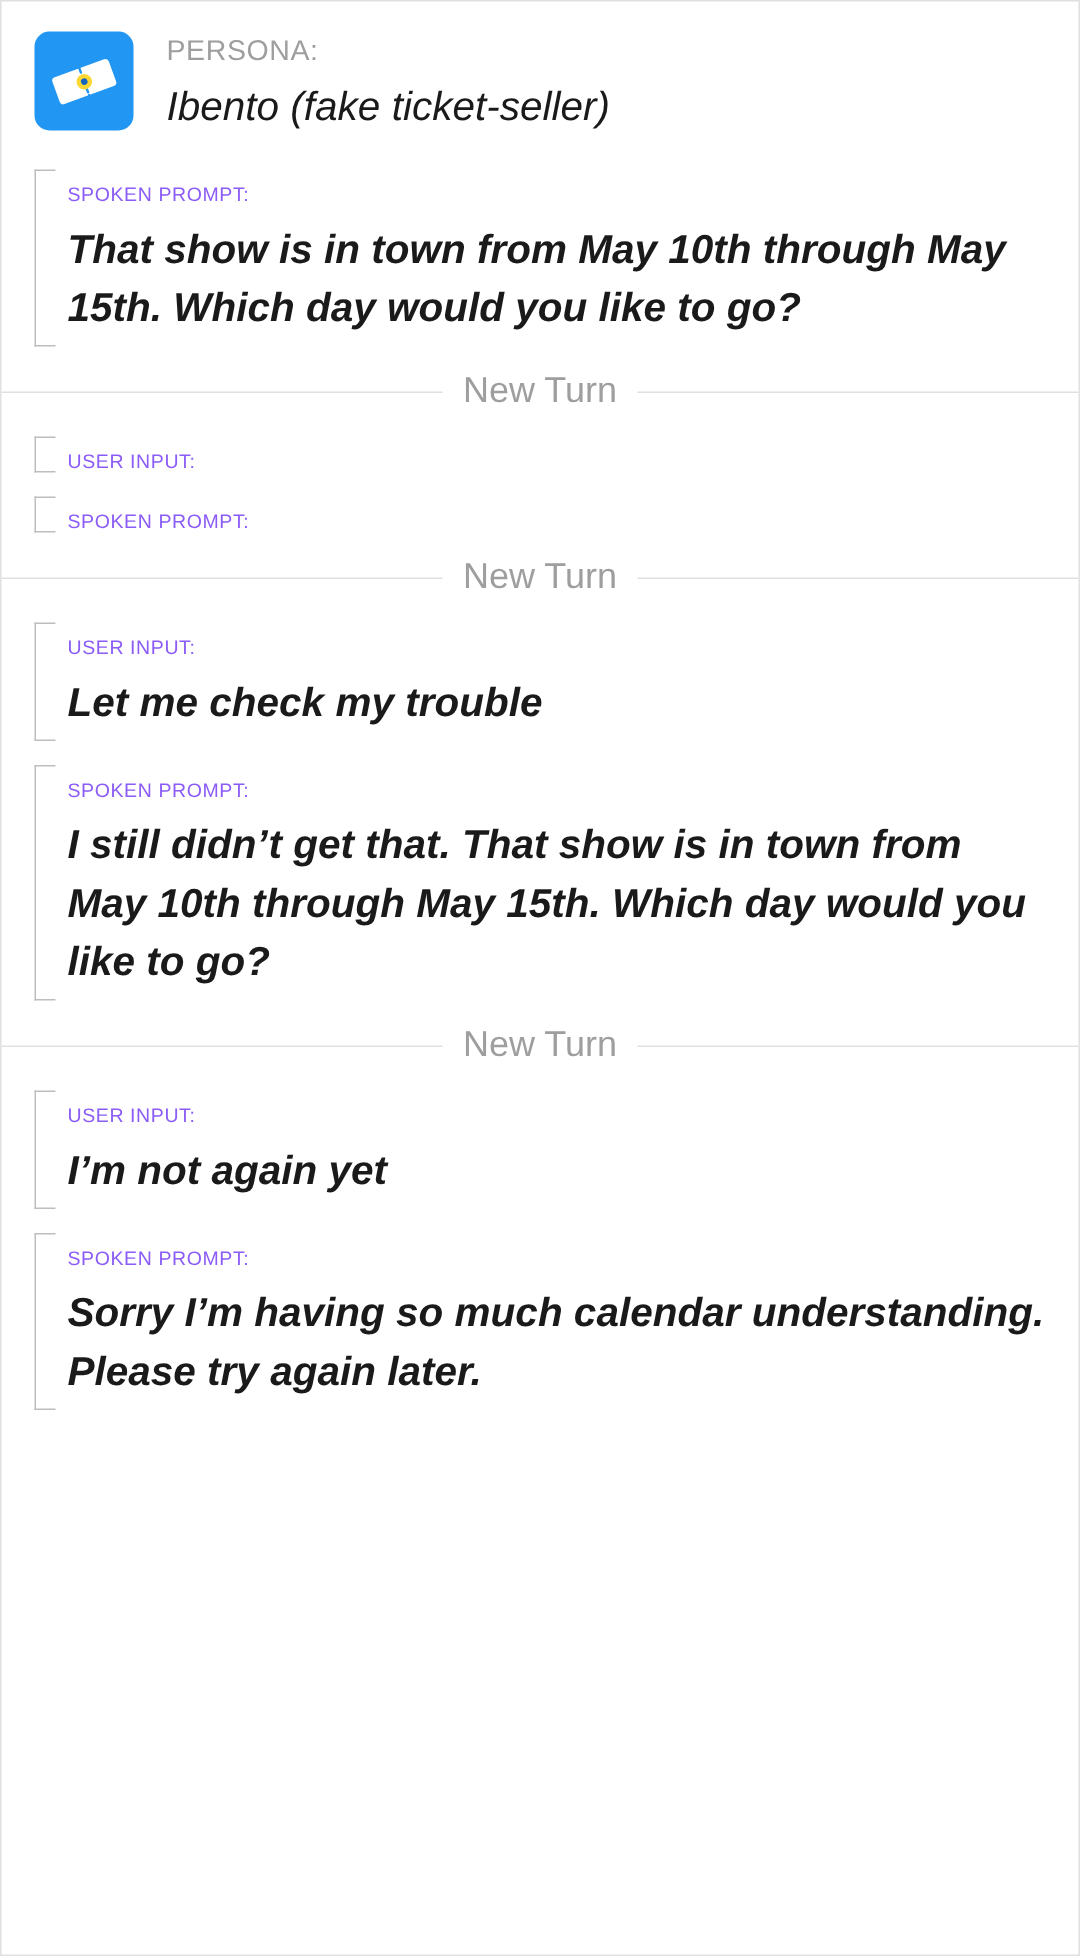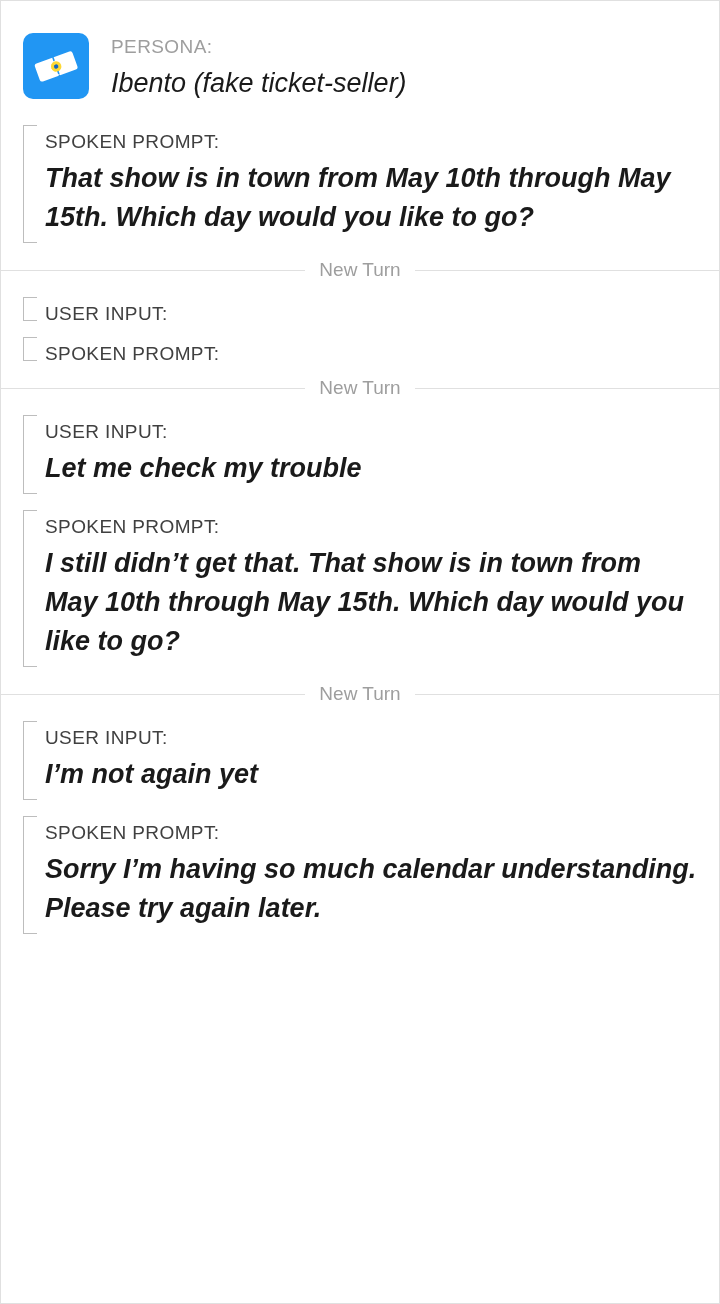--- a/index.html
+++ b/index.html
@@ -23,21 +23,20 @@
     flex-direction: column;
     overflow: hidden;
   }
 
   
   .persona {
     display: flex;
     align-items: flex-start;
     padding: 20px 22px 18px 22px;
     box-sizing: border-box;
-    margin-top: 12px;
   }
   .persona-icon {
     width: 66px;
     height: 66px;
     border-radius: 10px;
     background: #2196f3;
     flex: 0 0 auto;
     position: relative;
     overflow: hidden;
   }
@@ -79,22 +78,22 @@
     position: absolute;
     left: 0;
     top: 6px;
     bottom: 6px;
     width: 13px;
     border-left: 1.5px solid #bdbdbd;
     border-top: 1.5px solid #bdbdbd;
     border-bottom: 1.5px solid #bdbdbd;
   }
   .entry-label {
-    color: #404040;
-    font-size: 19px;
+    color: #8b5cf6;
+    font-size: 13px;
     letter-spacing: 0.4px;
     line-height: 26px;
     padding-top: 10px;
   }
   .entry-text {
     color: #1a1a1a;
     font-size: 27px;
     font-style: italic;
     line-height: 39px;
     padding: 4px 0 12px 0;
@@ -108,21 +107,21 @@
     padding: 0;
     margin: 6px 0 10px 0;
   }
   .new-turn .rule {
     flex: 1 1 auto;
     height: 1px;
     background: #e0e0e0;
   }
   .new-turn .nt-label {
     color: #9e9e9e;
-    font-size: 19px;
+    font-size: 24px;
     padding: 0 14px;
     white-space: nowrap;
   }
   .spacer { flex: 1 1 auto; }
 </style>
 </head>
 <body>
 
 <div class="page">
 

